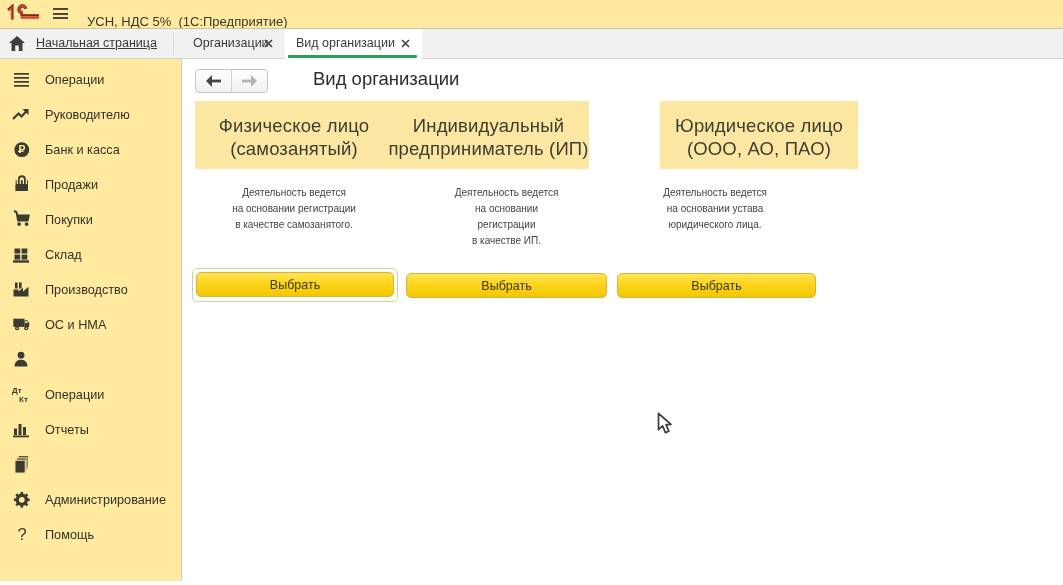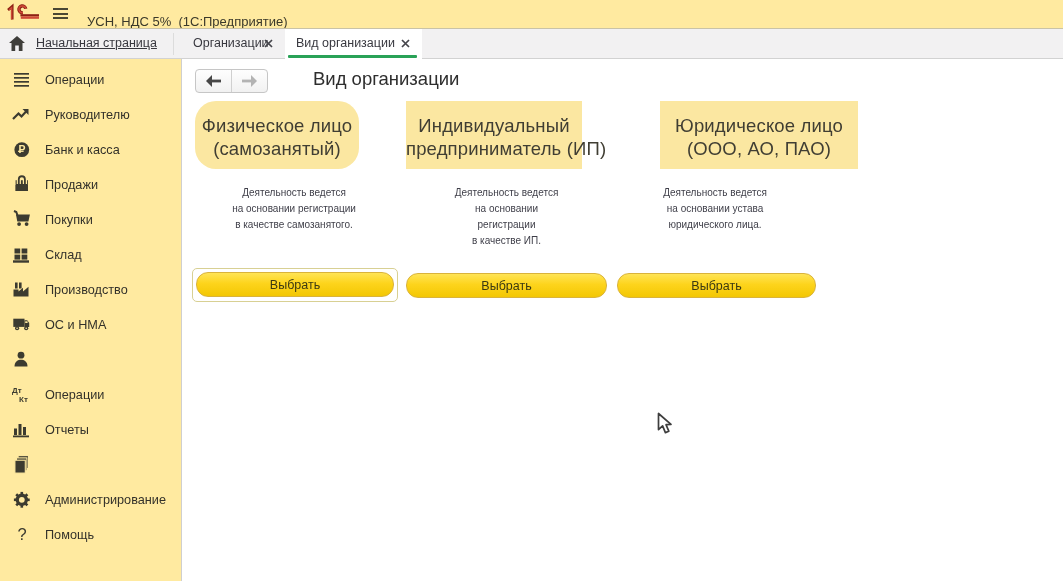--- a/index.html
+++ b/index.html
@@ -25,21 +25,21 @@
   .mi .lb{position:absolute;left:45px;top:1px;line-height:35px;font-size:12.7px;color:#33312a;}
   
   #navbox{left:195px;top:69px;width:73px;height:24px;border:1px solid #c6c6c6;border-radius:4px;
           background:linear-gradient(#fefefe,#f1f1f1);box-sizing:border-box;}
   #navdiv{left:231px;top:70px;width:1px;height:22px;background:#d0d0d0;}
   #heading{left:313px;top:68px;font-size:18.5px;color:#2e2e2e;}
   .cardhead{top:101px;height:68px;background:#fbe7a1;box-sizing:border-box;padding-top:12.5px;
             text-align:center;font-size:18.5px;letter-spacing:0.15px;line-height:23px;color:#403e33;white-space:nowrap;}
   .desc{top:185px;text-align:center;font-size:10px;line-height:16px;color:#3f3f49;}
   .btn{height:25px;background:linear-gradient(180deg,#ffe456 0%,#fdd41c 45%,#f3c703 100%);
-       border:1px solid #d9b33c;border-radius:12px;box-sizing:border-box;
+       border:1px solid #d9b33c;border-radius:5px;box-sizing:border-box;
        font-size:12.5px;color:#3c3a12;text-align:center;line-height:24px;}
   #ring{left:192px;top:268px;width:206px;height:34px;border:1px solid #d8d093;border-radius:5px;box-sizing:border-box;}
 </style>
 </head>
 <body>
 
   <div class="abs" id="topbar"></div>
   <svg class="abs" style="left:4px;top:2px;" width="36" height="20" viewBox="0 0 36 20">
     <path d="M4.0 8.0 L8.2 4.4 L8.2 17.6" stroke="#8d2014" stroke-width="2.7" fill="none"></path>
     <path d="M5.2 7.8 L7.7 5.7 L7.7 17.6" stroke="#d04a38" stroke-width="1.3" fill="none"></path>
@@ -215,22 +215,22 @@
   <svg class="abs" style="left:205px;top:75px;" width="17" height="12" viewBox="0 0 17 12">
     <rect x="5" y="4.6" width="11" height="2.8" fill="#474747"></rect>
     <path d="M7 0 L1 6 L7 12 Z" fill="#474747"></path>
   </svg>
   <svg class="abs" style="left:241px;top:75px;" width="17" height="12" viewBox="0 0 17 12">
     <rect x="1" y="4.6" width="11" height="2.8" fill="#b3b3b3"></rect>
     <path d="M10 0 L16 6 L10 12 Z" fill="#b3b3b3"></path>
   </svg>
   <div class="abs" id="heading">Вид организации</div>
 
-  <div class="abs cardhead" style="left:195px;width:164px;border-radius:21px;">Физическое лицо<br>(самозанятый)</div>
-  <div class="abs cardhead" style="left:406px;width:176px;">Индивидуальный<br>предприниматель (ИП)</div>
+  <div class="abs cardhead" style="left:195px;width:198px;">Физическое лицо<br>(самозанятый)</div>
+  <div class="abs cardhead" style="left:388px;width:201px;">Индивидуальный<br>предприниматель (ИП)</div>
   <div class="abs cardhead" style="left:616px;width:198px;margin-left:44px;">Юридическое лицо<br>(ООО, АО, ПАО)</div>
 
   <div class="abs desc" style="left:195px;width:198px;">Деятельность ведется<br>на основании регистрации<br>в качестве самозанятого.</div>
   <div class="abs desc" style="left:406px;width:201px;">Деятельность ведется<br>на основании<br>регистрации<br>в качестве ИП.</div>
   <div class="abs desc" style="left:616px;width:198px;">Деятельность ведется<br>на основании устава<br>юридического лица.</div>
 
   <div class="abs" id="ring">
     <div class="btn" style="margin:3px;">Выбрать</div>
   </div>
   <div class="abs btn" style="left:406px;top:273px;width:201px;">Выбрать</div>

